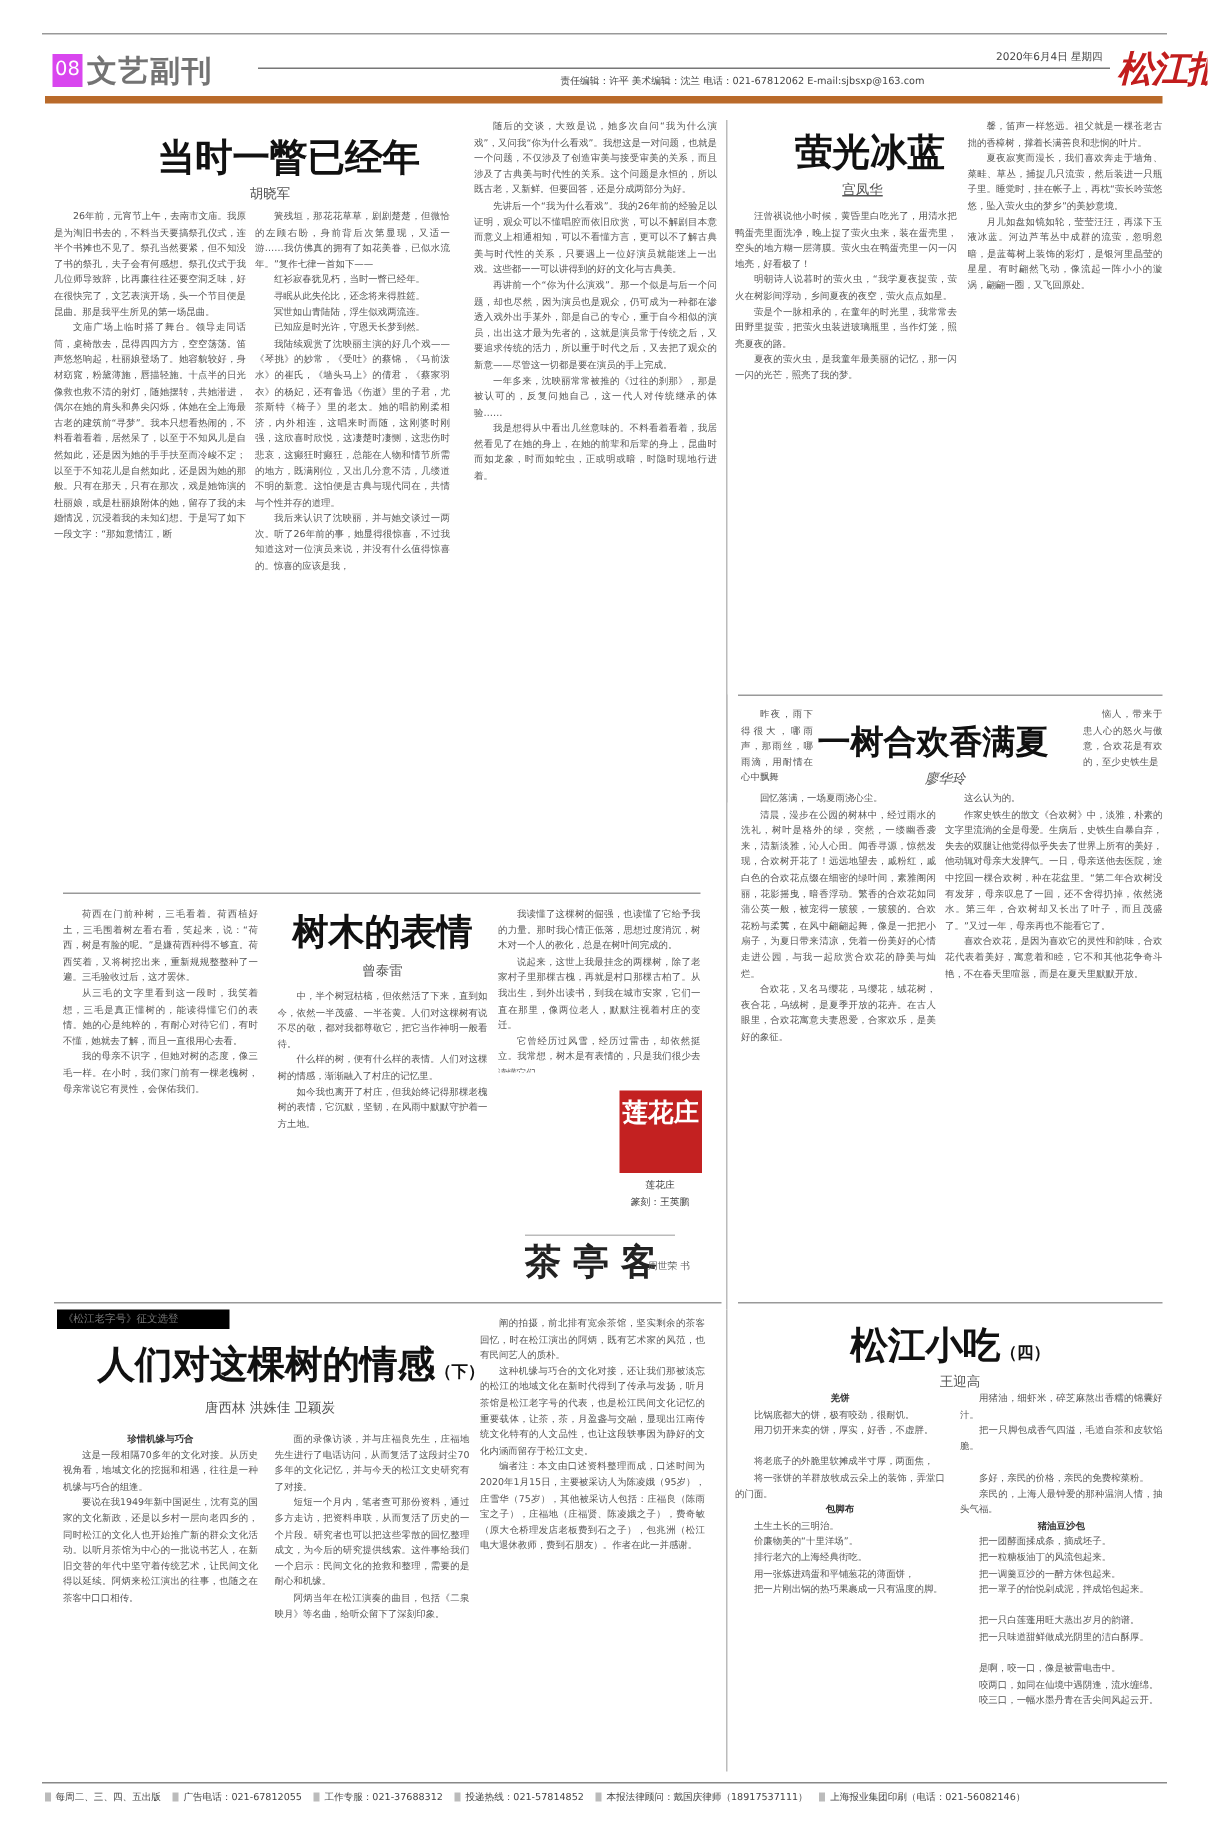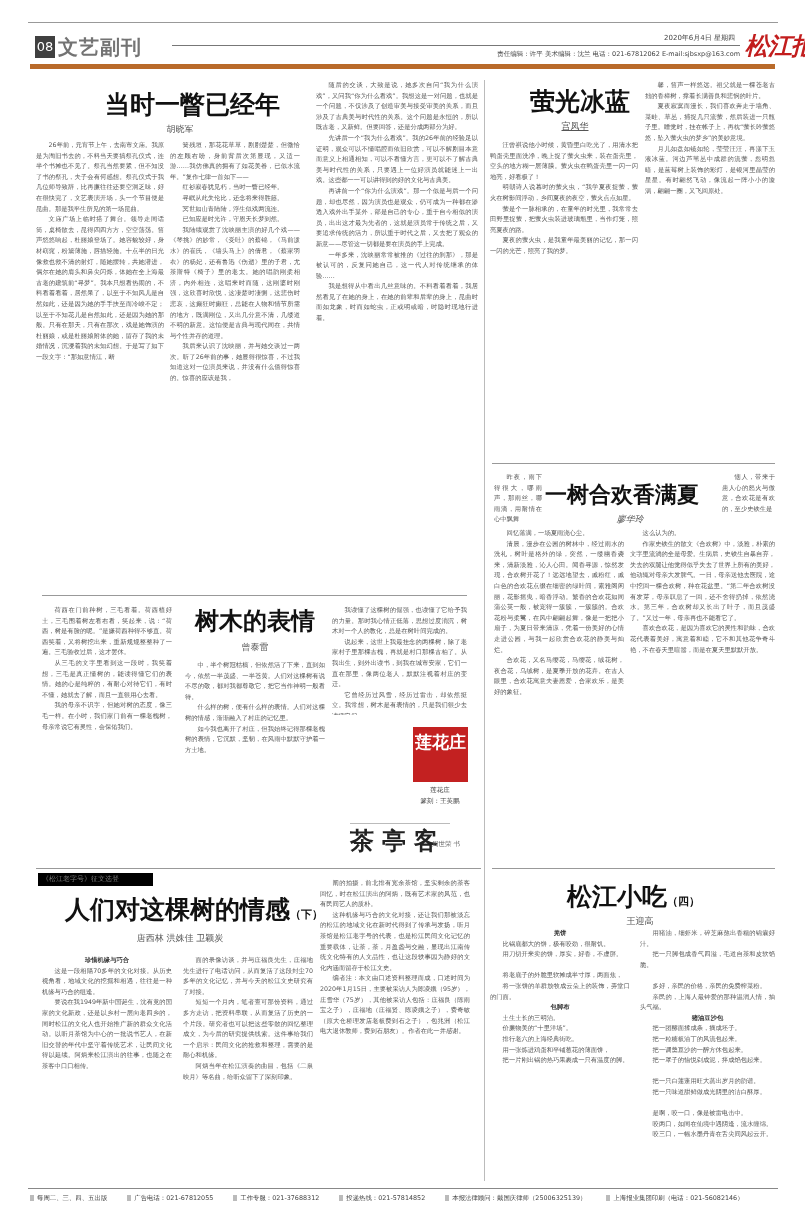--- a/index.html
+++ b/index.html
@@ -3,27 +3,27 @@
 <meta charset="utf-8">
 <style>
   * { box-sizing: border-box; margin: 0; padding: 0; }
   html, body { width: 805px; height: 1228px; background: #fff; overflow: hidden; }
   body { font-family: "DejaVu Serif", serif; color: #222; position: relative; }
 
   .abs { position: absolute; }
   .topline { left: 28px; top: 22px; width: 750px; height: 1px; background: #999; }
 
   
-  .sec-num { left: 35px; top: 36px; width: 20px; height: 22px; background: #404040; color: #fff;
+  .sec-num { left: 35px; top: 36px; width: 20px; height: 22px; background: #d946ef; color: #fff;
     font-family: "DejaVu Sans", sans-serif; font-size: 13px; text-align: center; line-height: 22px; }
   .sec-name { left: 58px; top: 34px; font-size: 20px; font-weight: bold; color: #737373; letter-spacing: 1px;
     font-family: "DejaVu Serif", serif; }
   .hdr-date { left: 600px; top: 33px; font-size: 7px; color: #444; font-family: "DejaVu Sans", sans-serif; text-align: right; width: 135px; }
   .hdr-rule { left: 172px; top: 45px; width: 568px; height: 1px; background: #777; }
-  .hdr-editors { left: 250px; top: 50px; width: 490px; font-size: 6.5px; color: #444; text-align: right; font-family: "DejaVu Sans", sans-serif; white-space: nowrap; }
+  .hdr-editors { left: 250px; top: 50px; width: 490px; font-size: 6.5px; color: #444; text-align: center; font-family: "DejaVu Sans", sans-serif; white-space: nowrap; }
   .logo { left: 745px; top: 30px; font-size: 24px; color: #c21d1d; font-weight: bold; font-style: italic; letter-spacing: -1px; font-family: "DejaVu Serif", serif; white-space: nowrap; }
 
   .orange-bar { left: 30px; top: 64px; width: 745px; height: 5px; background: #b96a2a; }
 
   
   .title { font-weight: bold; color: #111; font-family: "DejaVu Serif", serif; white-space: nowrap; }
   .author { font-size: 9px; color: #555; text-align: center; white-space: nowrap; }
   .col { font-size: 6.3px; line-height: 10.6px; color: #555; text-align: justify; overflow: hidden; font-family: "DejaVu Sans", sans-serif; }
   .col p { text-indent: 2em; }
   .col .sub { text-align: center; text-indent: 0; font-weight: bold; color: #333; }
@@ -36,21 +36,21 @@
   .seal-cap { font-size: 6.5px; color: #444; text-align: center; font-family: "DejaVu Sans", sans-serif; }
 
   .calligraphy { left: 350px; top: 825px; font-size: 24px; font-weight: bold; color: #222; letter-spacing: 8px; font-family: "DejaVu Serif", serif; }
   .calli-by { left: 432px; top: 840px; font-size: 6.5px; color: #666; font-family: "DejaVu Sans", sans-serif; }
   .calli-line { left: 350px; top: 823px; width: 100px; height: 1px; background: #bbb; }
 
   .banner { left: 38px; top: 873px; width: 115px; height: 13px; background: #000000; color: #777; font-size: 7px; line-height: 13px; padding-left: 4px; font-family: "DejaVu Sans", sans-serif; }
 
   
   .footer-line { left: 28px; top: 1188px; width: 750px; height: 1px; background: #888; }
-  .footer { left: 30px; top: 1194px; width: 750px; display: flex; gap: 20px; font-size: 6.4px; color: #444; font-family: "DejaVu Sans", sans-serif; white-space: nowrap; }
+  .footer { left: 30px; top: 1194px; width: 750px; display: flex; gap: 8px; font-size: 6.4px; color: #444; font-family: "DejaVu Sans", sans-serif; white-space: nowrap; }
   .footer span::before { content: ""; display: inline-block; width: 4px; height: 6px; background: #bbb; margin-right: 3px; vertical-align: middle; }
 </style>
 </head>
 <body>
 
 <div class="abs topline"></div>
 
 <div class="abs sec-num">08</div>
 <div class="abs sec-name">文艺副刊</div>
 <div class="abs hdr-date">2020年6月4日  星期四</div>
@@ -211,15 +211,15 @@
     <p>咬两口，如同在仙境中遇阴逢，流水缠绵。</p>
     <p>咬三口，一幅水墨丹青在舌尖间风起云开。</p>
   </div>
 
 <div class="abs footer-line"></div>
 <div class="abs footer">
   <span>每周二、三、四、五出版</span>
   <span>广告电话：021-67812055</span>
   <span>工作专服：021-37688312</span>
   <span>投递热线：021-57814852</span>
-  <span>本报法律顾问：戴国庆律师（25006325139）</span>
+  <span>本报法律顾问：戴国庆律师（18917537111）</span>
   <span>上海报业集团印刷（电话：021-56082146）</span>
 </div>
 
 </body></html>

